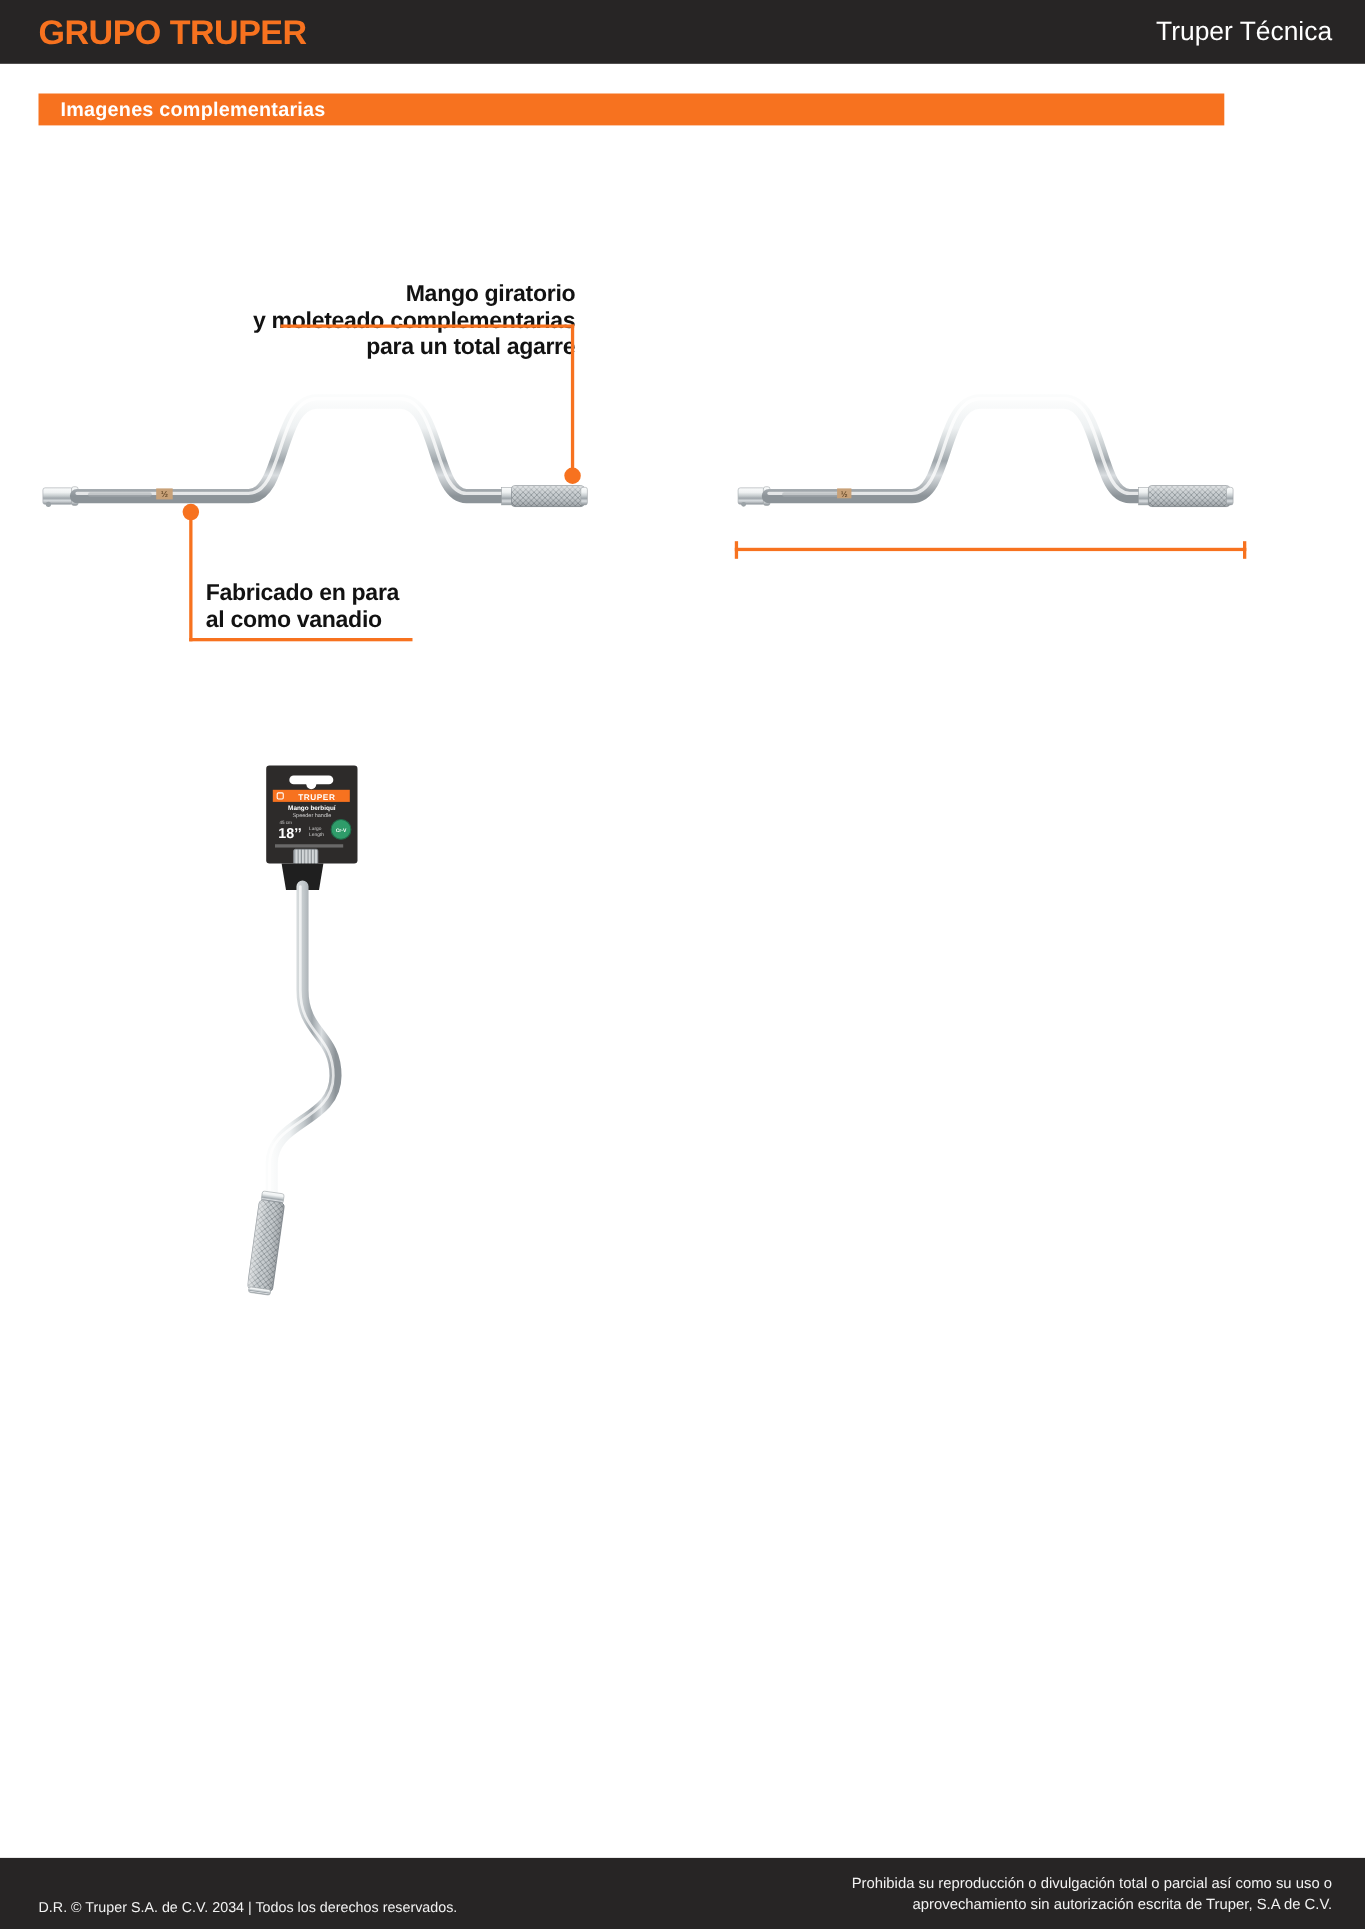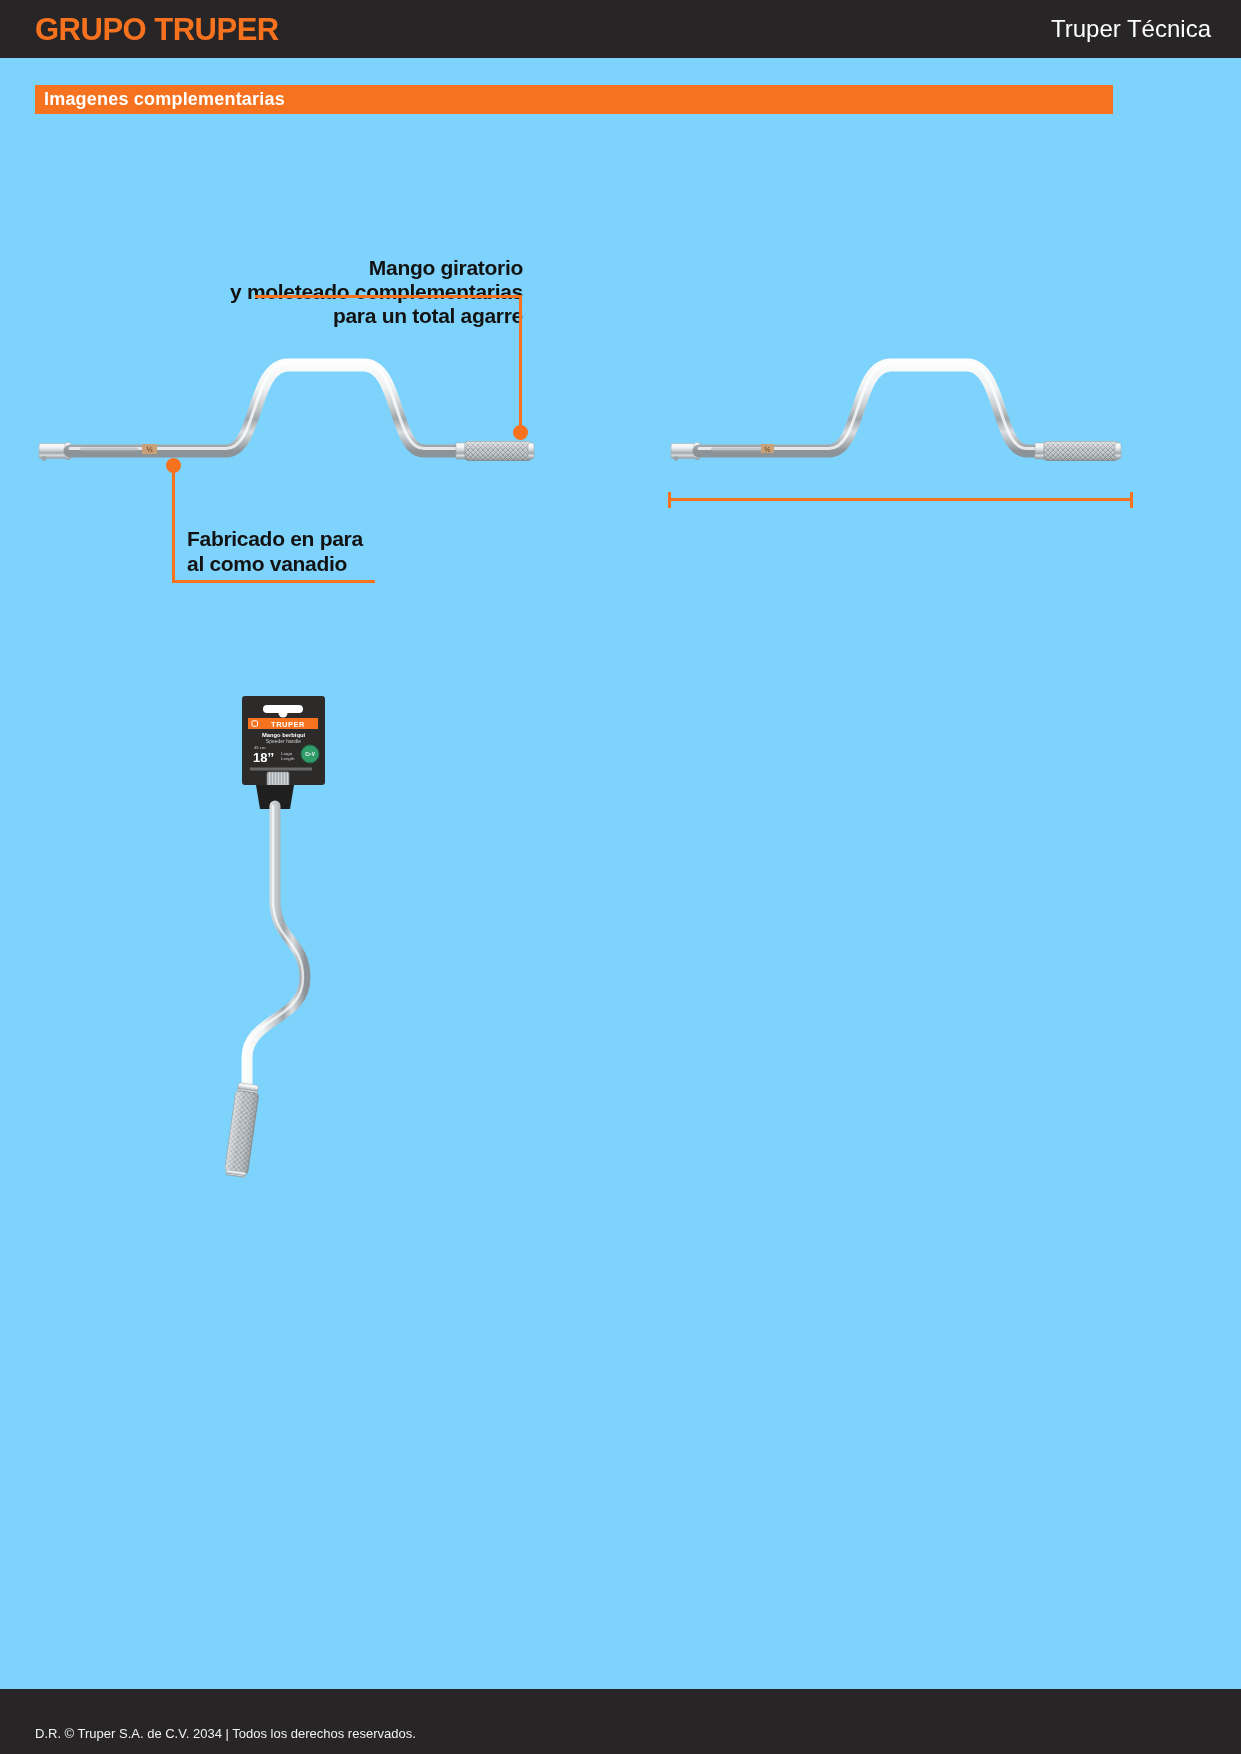--- a/index.html
+++ b/index.html
@@ -1,33 +1,33 @@
 <!DOCTYPE html>
 <html><head>
 <meta charset="utf-8">
 <style>
   html,body{margin:0;padding:0;background:#e8e8e8;}
   .page{
     position:relative;width:1241px;height:1754px;margin:0 auto;
-    background:#7dd3fc;overflow:hidden;
+    background:#ffffff;overflow:hidden;
     font-family:"Liberation Sans", sans-serif;color:#151515;
   }
   
   .topbar{position:absolute;left:0;top:0;width:1241px;height:58px;background:#272525;}
   .brand{
     position:absolute;left:35px;top:12px;font-size:31px;font-weight:800;
     letter-spacing:-0.5px;color:#f7721f;
   }
   .doc-title{
     position:absolute;right:30px;top:15px;font-size:24px;font-weight:500;color:#ffffff;
   }
   
   .section-bar{
     position:absolute;left:35px;top:85px;width:1078px;height:29px;background:#f7721f;
-    line-height:29px;padding-left:9px;box-sizing:border-box;
+    line-height:29px;padding-left:20px;box-sizing:border-box;
   }
   .section-bar span{font-size:18px;font-weight:700;color:#ffffff;letter-spacing:0.2px;}
   
   .callout-text{
     position:absolute;font-weight:700;font-size:21px;line-height:24px;
     letter-spacing:-0.3px;color:#121212;
   }
   .ann-top{left:223px;top:212px;width:300px;text-align:right;margin-top:44px;}
   .ann-bottom{left:187px;top:526px;width:220px;text-align:left;line-height:25px;}
   
@@ -196,15 +196,19 @@
     <g transform="rotate(8 23 400)">
       <rect x="13" y="396" width="20" height="9" rx="2" fill="url(#chromeH)" stroke="#9aa0a4" stroke-width="0.5"></rect>
       <rect x="11.5" y="404" width="23" height="82" rx="4" fill="url(#knurl)" stroke="#8f969b" stroke-width="0.8"></rect>
       <rect x="11.5" y="404" width="23" height="82" rx="4" fill="url(#tubeShadeH)" opacity="0.5"></rect>
       <rect x="13" y="484" width="20" height="5" rx="2" fill="url(#chromeH)" stroke="#9aa0a4" stroke-width="0.5"></rect>
     </g>
   </svg>
 
   <footer class="footer">
     <div class="footer-left">D.R. © Truper S.A. de C.V. 2034 | Todos los derechos reservados.</div>
+    <div class="footer-right">
+      <div>Prohibida su reproducción o divulgación total o parcial así como su uso o</div>
+      <div>aprovechamiento sin autorización escrita de Truper, S.A de C.V.</div>
+    </div>
   </footer>
 
 </div>
 
 </body></html>

